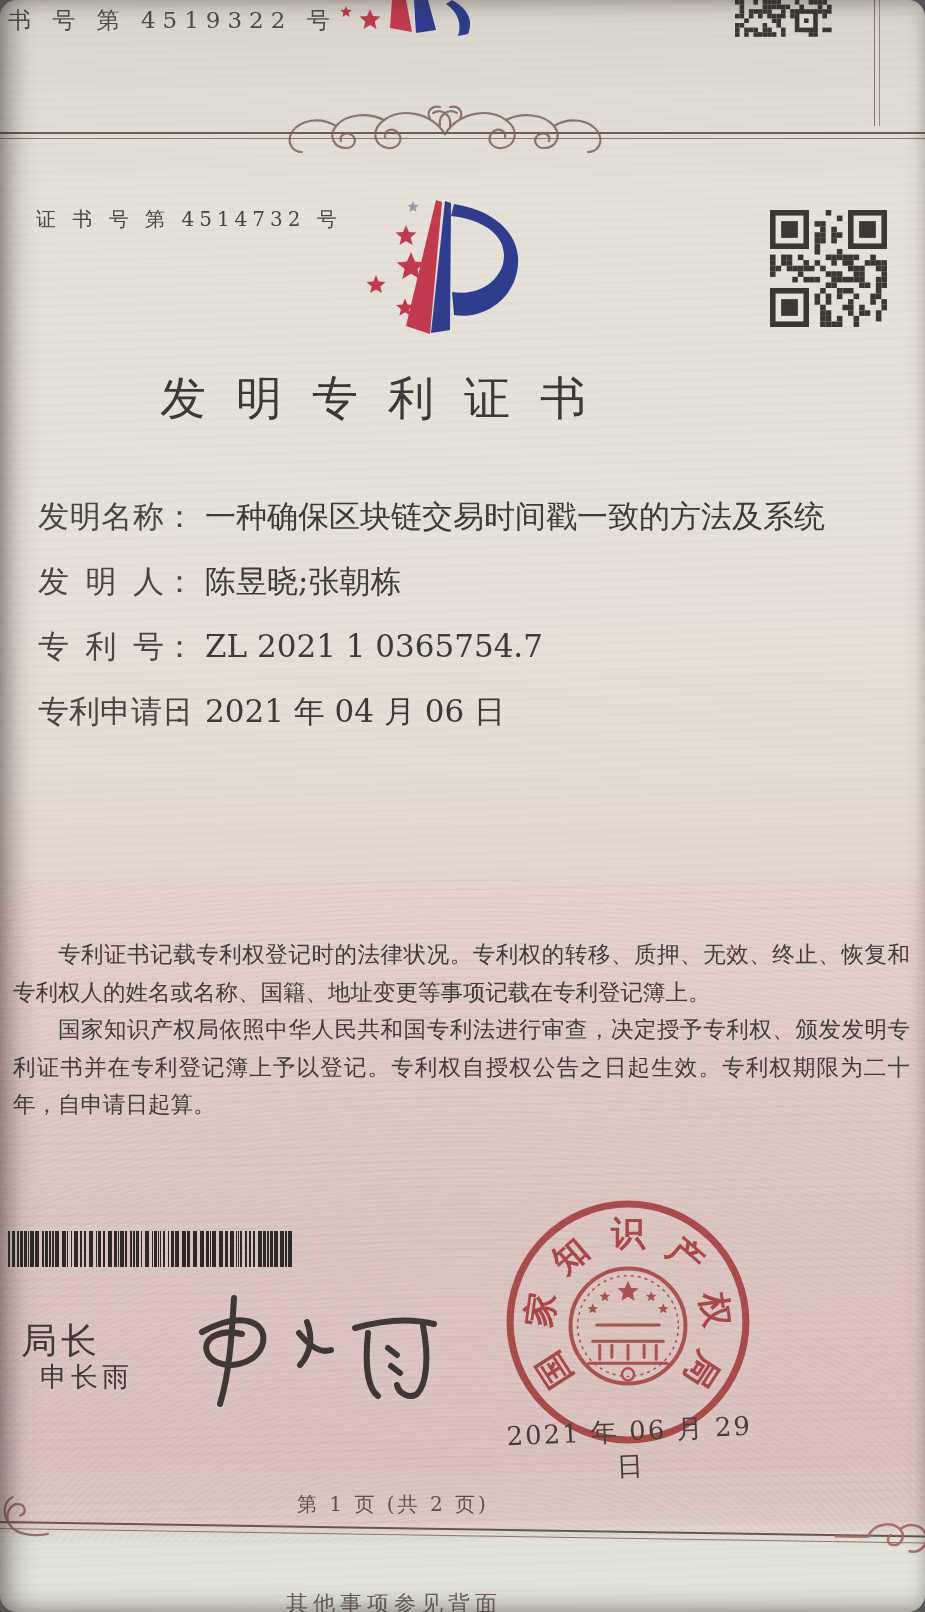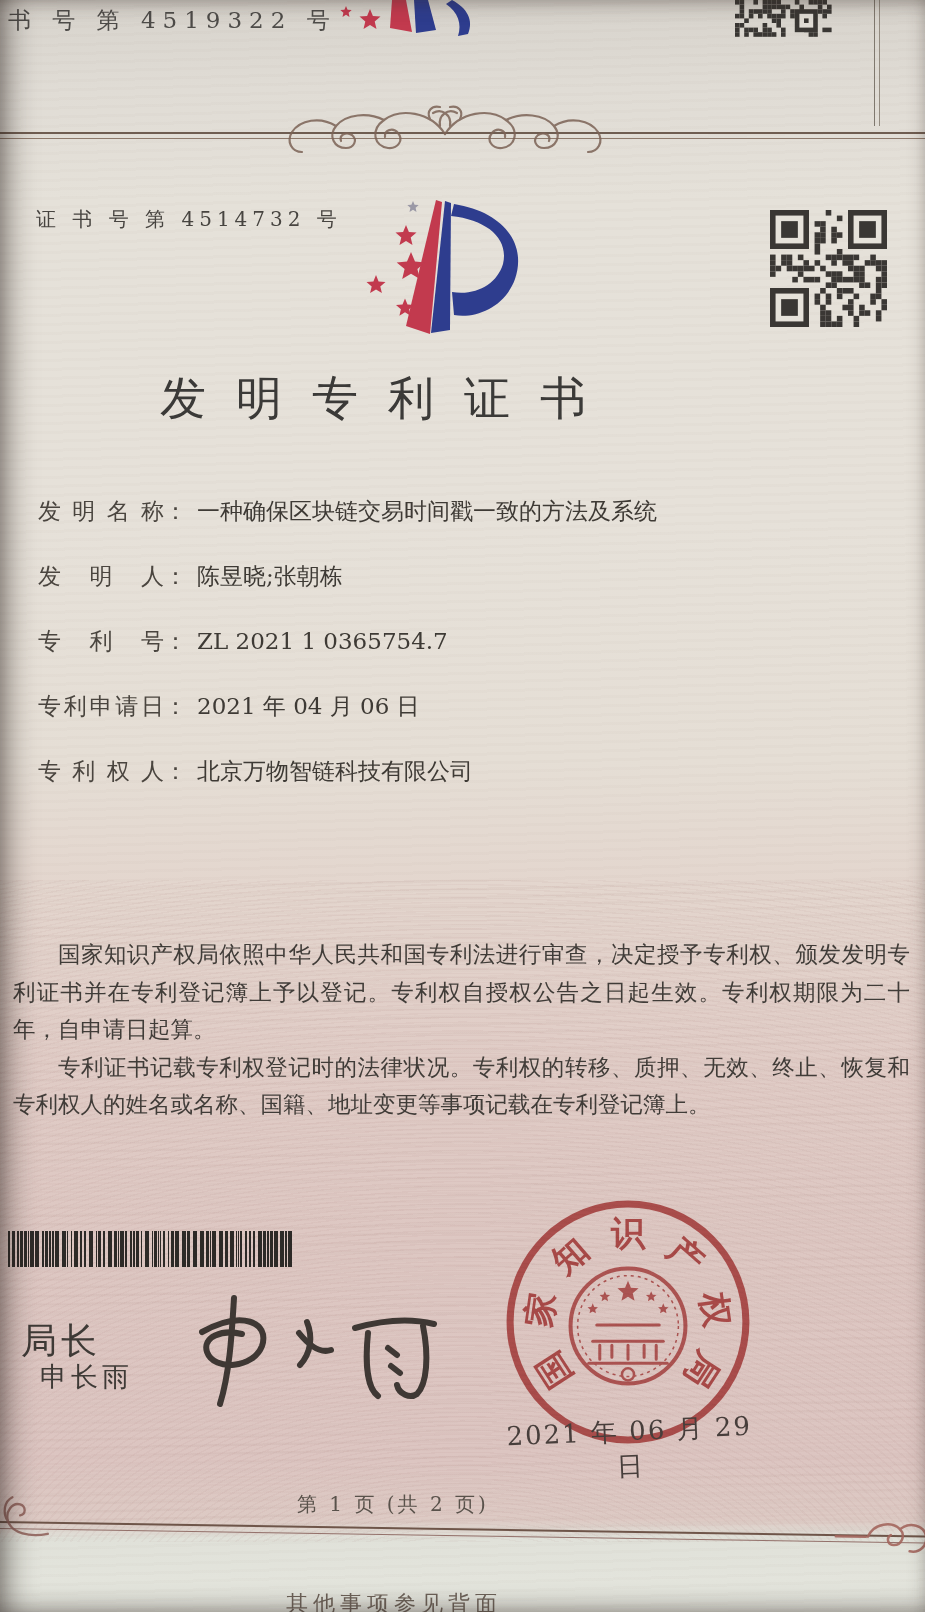--- a/index.html
+++ b/index.html
@@ -3,20 +3,21 @@
 <meta charset="utf-8">
 <style>
   html,body{margin:0;padding:0;background:#555;}
   #photo{
     position:relative;width:925px;height:1612px;overflow:hidden;
     font-family:"DejaVu Serif","Liberation Serif",serif;
     background:linear-gradient(180deg,
       #d7d3cc 0px,#e0dcd5 90px,#e5e1d9 200px,#e6e1d9 520px,
       #e5ded5 760px,#e3d5cd 900px,#e0ccc6 1060px,#ddc7c2 1240px,
       #dcc5c1 1460px,#ddcac4 1520px,#e0e1d9 1538px,#e3e4dc 1580px,#d9dad2 1612px);
+    border-radius:17px;
   }
   .layer{position:absolute;inset:0;pointer-events:none;}
   .guilloche{
     top:880px;bottom:70px;left:0;right:0;position:absolute;pointer-events:none;
     background:
       repeating-radial-gradient(ellipse 1500px 950px at 50% 118%, rgba(150,92,92,.05) 0 2px, rgba(150,92,92,0) 2px 7px),
       repeating-linear-gradient(179deg, rgba(140,85,80,.03) 0 2px, transparent 2px 8px);
   }
   .texture{
     background:repeating-linear-gradient(178.5deg, rgba(120,95,82,.025) 0 3px, transparent 3px 9px);
@@ -34,21 +35,21 @@
   .back-right-border{left:874px;top:0;height:126px;width:4px;
     border-left:1.5px solid #7f786e;border-right:1px solid #938b80;}
   
   .frame-top{left:0;top:132px;width:925px;height:4px;
     border-top:2px solid #6f5d51;border-bottom:1px solid #8d796b;}
   
   .certno{left:36px;top:206px;font-size:20px;letter-spacing:5px;color:#474440;}
   .title{left:130px;top:368px;width:570px;text-align:left;font-size:46px;
     letter-spacing:30px;text-indent:30px;color:#3b3a38;font-weight:500;}
   
-  .frow{left:38px;width:860px;height:34px;font-size:23px;color:#45413c;white-space:nowrap;}
+  .frow{left:38px;width:860px;height:34px;font-size:31px;color:#45413c;white-space:nowrap;}
   .flabel{display:inline-block;width:126px;text-align:justify;text-align-last:justify;vertical-align:top;color:#4a453f;}
   .fcolon{color:#4a453f;}
   .fvalue{margin-left:10px;color:#3e3a35;}
   .grant{position:absolute;left:440px;top:0;}
   .grant .flabel2{letter-spacing:3px;color:#4a453f;}
   
   .bodytext{left:13px;top:936px;width:897px;font-size:22.5px;line-height:37.5px;
     color:#403c38;text-align:justify;}
   .bodytext p{margin:0;text-indent:2em;}
   
@@ -320,27 +321,24 @@
   </div>
   <div class="abs frow" style="top:561px">
     <span class="flabel">发明人</span><span class="fcolon">：</span><span class="fvalue">陈昱晓;张朝栋</span>
   </div>
   <div class="abs frow" style="top:626px">
     <span class="flabel">专利号</span><span class="fcolon">：</span><span class="fvalue">ZL 2021 1 0365754.7</span>
   </div>
   <div class="abs frow" style="top:691px">
     <span class="flabel">专利申请日</span><span class="fcolon">：</span><span class="fvalue">2021 年 04 月 06 日</span>
   </div>
-  <div class="abs frow" style="top:756px">
-    <span class="flabel">专利权人</span><span class="fcolon">：</span><span class="fvalue">北京万物智链科技有限公司</span>
-  </div>
 
   <div class="abs bodytext">
+    <p>专利证书记载专利权登记时的法律状况。专利权的转移、质押、无效、终止、恢复和专利权人的姓名或名称、国籍、地址变更等事项记载在专利登记簿上。</p>
     <p>国家知识产权局依照中华人民共和国专利法进行审查，决定授予专利权、颁发发明专利证书并在专利登记簿上予以登记。专利权自授权公告之日起生效。专利权期限为二十年，自申请日起算。</p>
-    <p>专利证书记载专利权登记时的法律状况。专利权的转移、质押、无效、终止、恢复和专利权人的姓名或名称、国籍、地址变更等事项记载在专利登记簿上。</p>
   </div>
 
   <svg class="abs" style="left:8px;top:1231px;" width="284" height="36" viewBox="0 0 284 36" id="barcode">
       <rect x="0" y="0" width="2" height="36" fill="#2d2a27"></rect>
       <rect x="4" y="0" width="3" height="36" fill="#2d2a27"></rect>
       <rect x="9" y="0" width="2" height="36" fill="#2d2a27"></rect>
       <rect x="12" y="0" width="3" height="36" fill="#2d2a27"></rect>
       <rect x="16" y="0" width="3" height="36" fill="#2d2a27"></rect>
       <rect x="20" y="0" width="1" height="36" fill="#2d2a27"></rect>
       <rect x="22" y="0" width="4" height="36" fill="#2d2a27"></rect>

